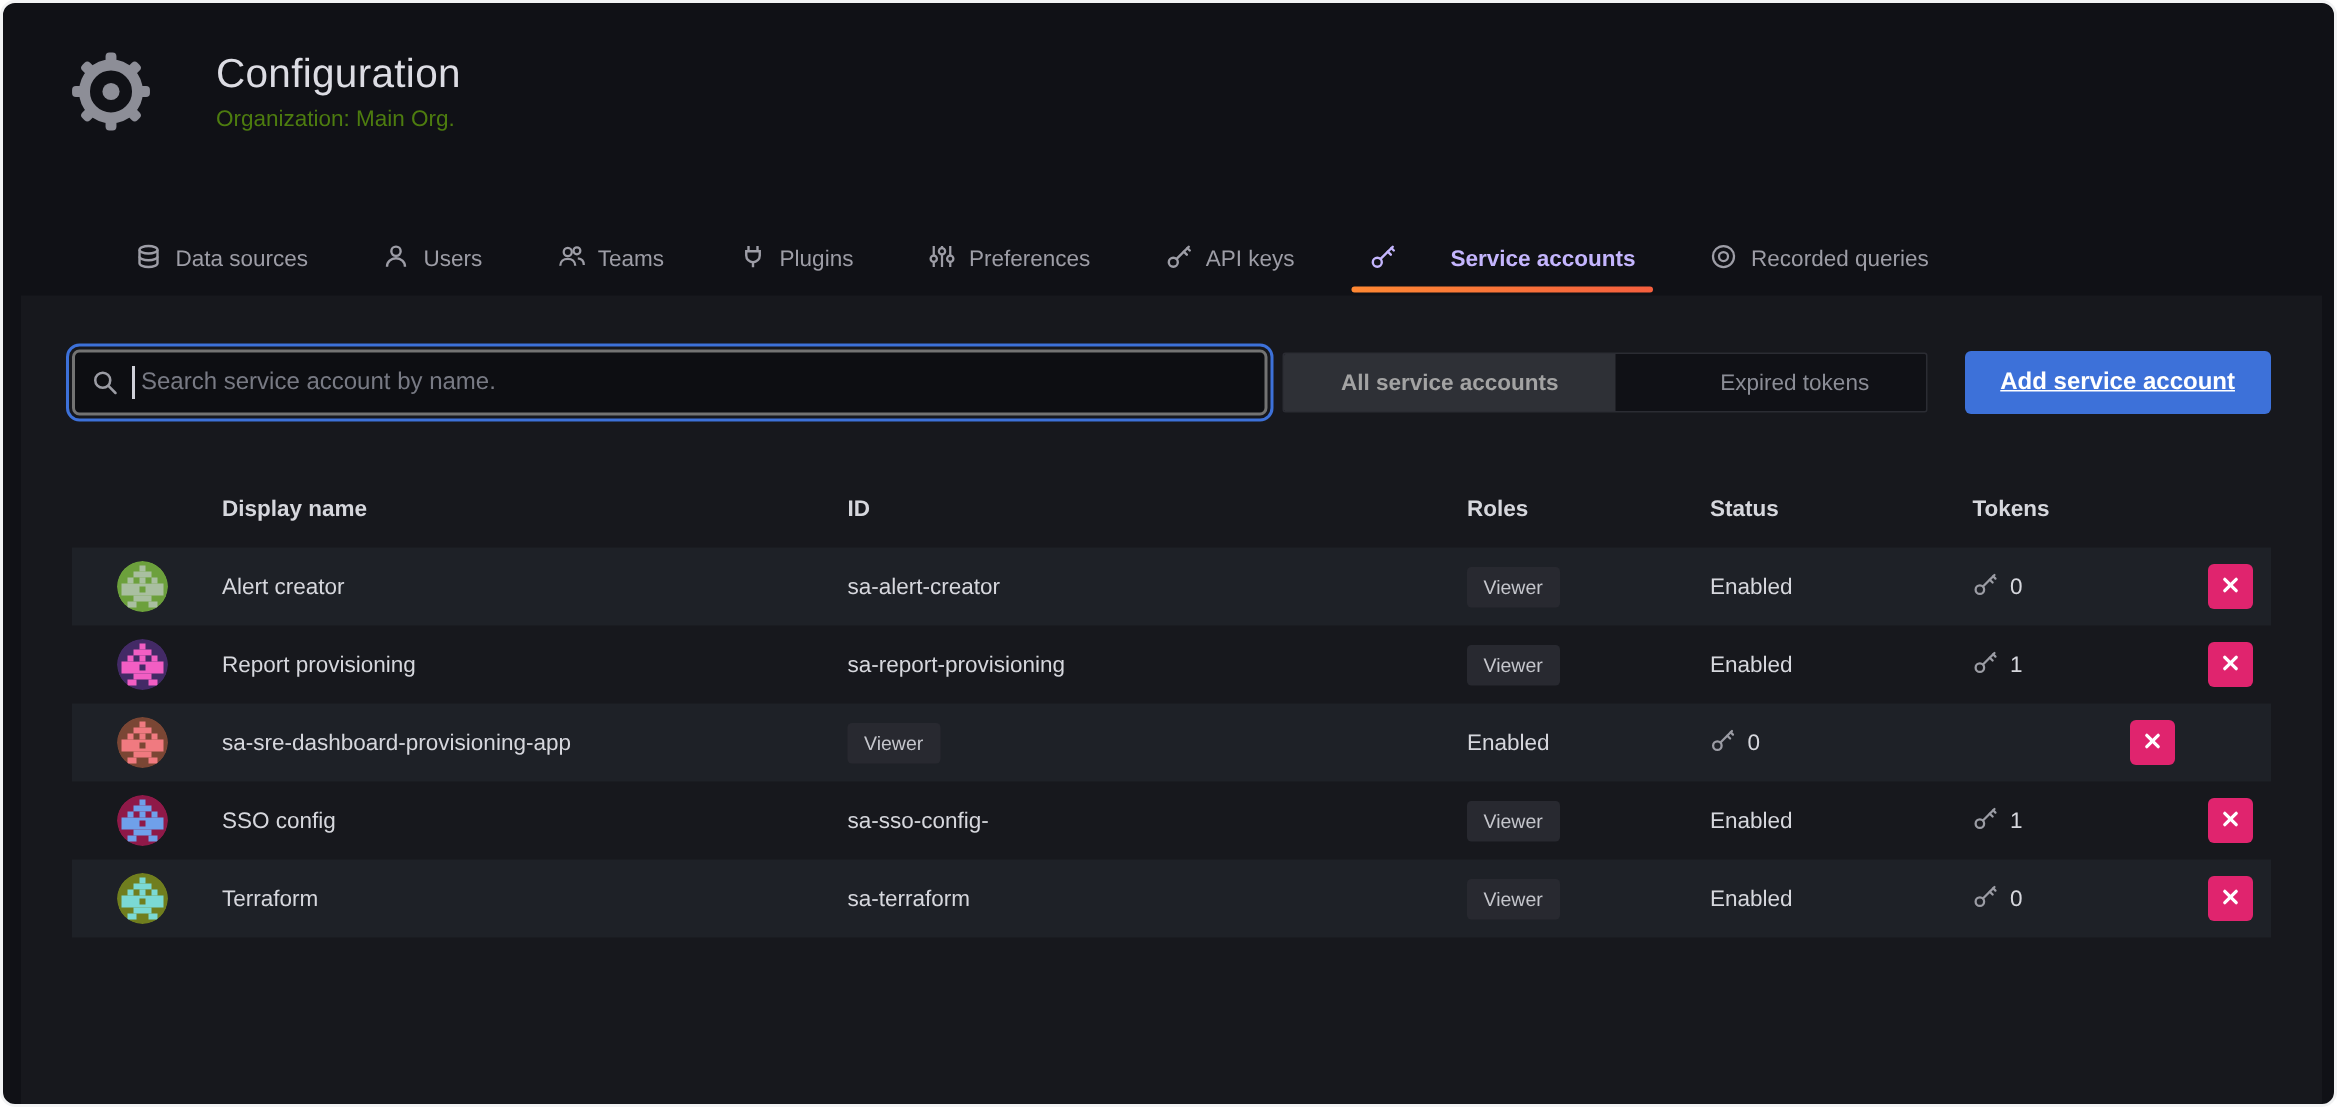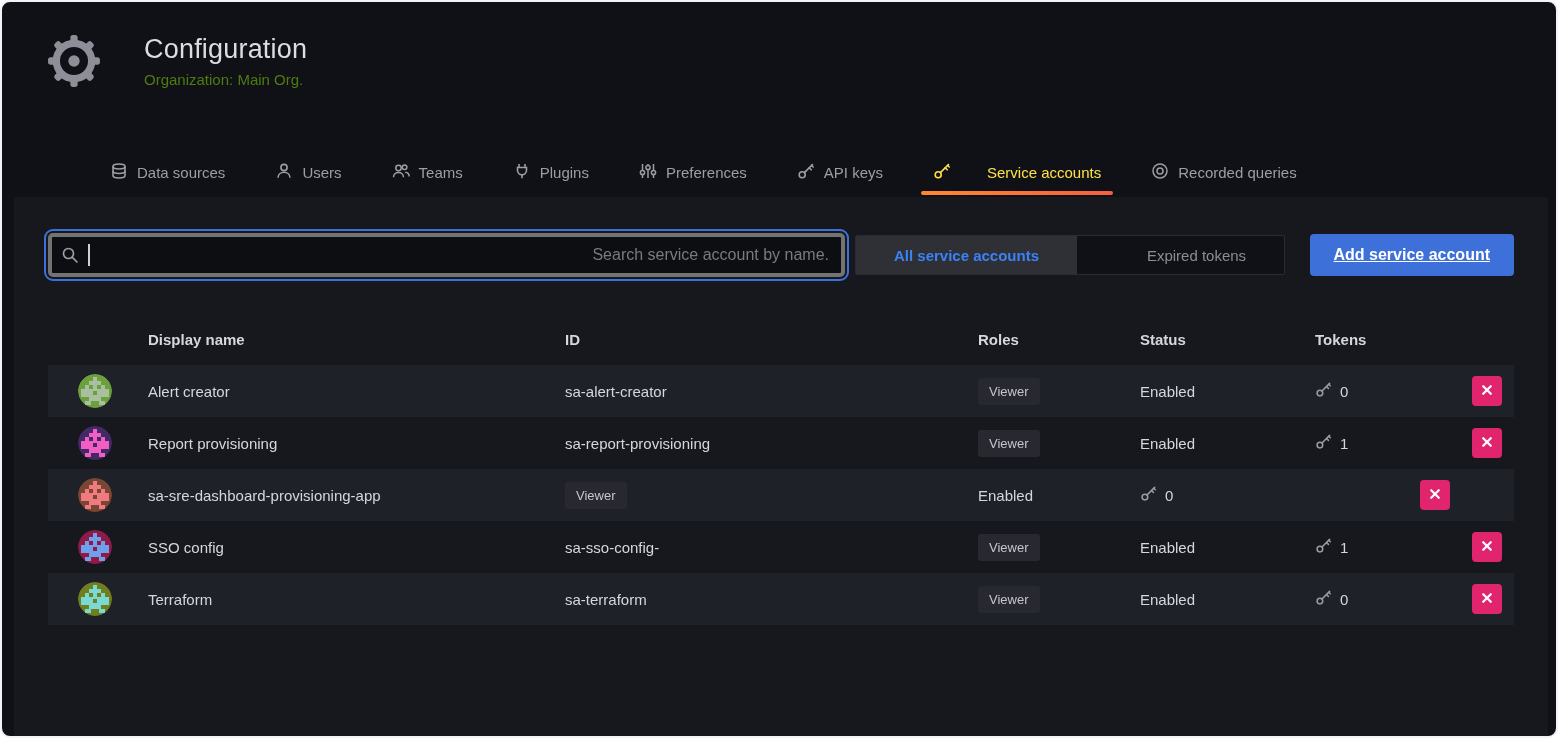--- a/index.html
+++ b/index.html
@@ -13,47 +13,47 @@
   }
 
   
   .top { height: 195px; display: flex; flex-direction: column; flex-shrink: 0; }
   .page-header { display: flex; align-items: center; gap: 43px; padding: 32px 0 0 45px; }
   .gear-wrap { width: 54px; height: 54px; display: flex; align-items: center; justify-content: center; }
   .titles { display: flex; flex-direction: column; gap: 6px; }
   .page-title { font-size: 27px; font-weight: 500; color: #dcdce3; letter-spacing: .2px; }
   .page-subtitle { font-size: 15px; color: #4d7c0f; }
 
-  .tabs { margin-top: auto; display: flex; align-items: stretch; padding-left: 96px; height: 49px; }
+  .tabs { margin-top: auto; display: flex; align-items: stretch; padding-left: 76px; height: 49px; }
   .tab { position: relative; display: flex; align-items: center; gap: 9px; padding: 0 12px; margin-right: 26px;
          color: #9d9da6; font-size: 15px; cursor: pointer; }
   .tab svg { flex-shrink: 0; }
-  .tab.active { color: #fde047; font-weight: 400; gap: 36px; }
+  .tab.active { color: #c4b5fd; font-weight: 700; gap: 36px; }
   .tab-underline { position: absolute; left: 0; right: 0; bottom: 2px; height: 4px; border-radius: 2px;
          background: linear-gradient(90deg, #FF8833 0%, #F55F3E 100%); }
 
   
   .content { flex: 1; margin: 0 8px 0 12px; background: #17181d; padding: 36px 34px 0 34px; }
 
   .toolbar { display: flex; align-items: center; height: 44px; }
   .search-wrap { position: relative; width: 797px; height: 44px; }
   .search-input {
     width: 100%; height: 100%; background: #0d0e12; color: #d6d7dd;
-    border: 4px solid #737373; border-radius: 5px;
+    border: 2px solid #737373; border-radius: 5px;
     outline: 2px solid #3d71d9; outline-offset: 2px;
-    padding: 0 12px 0 44px; font-size: 16px; font-family: "Liberation Sans", sans-serif; text-align: right;
+    padding: 0 12px 0 44px; font-size: 16px; font-family: "Liberation Sans", sans-serif;
   }
   .search-input::placeholder { color: #787a84; opacity: 1; }
   .search-icon { position: absolute; left: 13px; top: 13px; pointer-events: none; }
   .caret { position: absolute; left: 40px; top: 11px; width: 1.5px; height: 22px; background: #cfd0d8; }
 
   .filter-group { display: flex; margin-left: 10px; height: 40px; background: #101116;
                   border: 1px solid #2b2c33; border-radius: 2px; overflow: hidden; }
   .filter-option { display: flex; align-items: center; justify-content: center; font-size: 15px; cursor: pointer; }
-  .filter-option.active { background: #2e3036; color: #3b82f6; font-weight: 700; width: 221px; }
+  .filter-option.active { background: #2e3036; color: #a3a3a3; font-weight: 700; width: 221px; }
   .filter-option.inactive { color: #8b8d96; font-weight: 500; width: 175px; margin-left: 32px; }
 
   .add-button { margin-left: auto; height: 42px; padding: 0 24px; background: #3d71d9; color: #ffffff;
                 border: none; border-radius: 4px; font-size: 16px; font-weight: 700; cursor: pointer;
                 font-family: "Liberation Sans", sans-serif; text-decoration: underline; }
 
   
   .table { margin-top: 36px; }
   .tr { display: grid; grid-template-columns: 100px 417px 413px 162px 175px 147px 1fr;
         align-items: center; height: 52px; }

